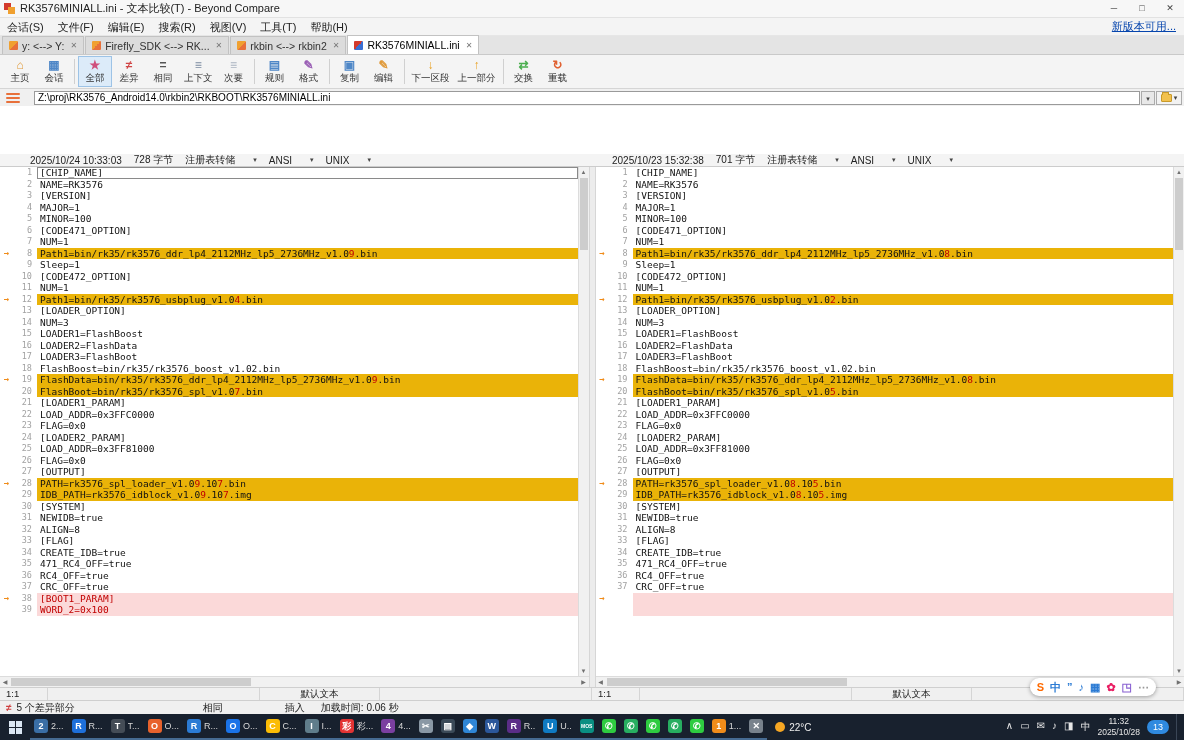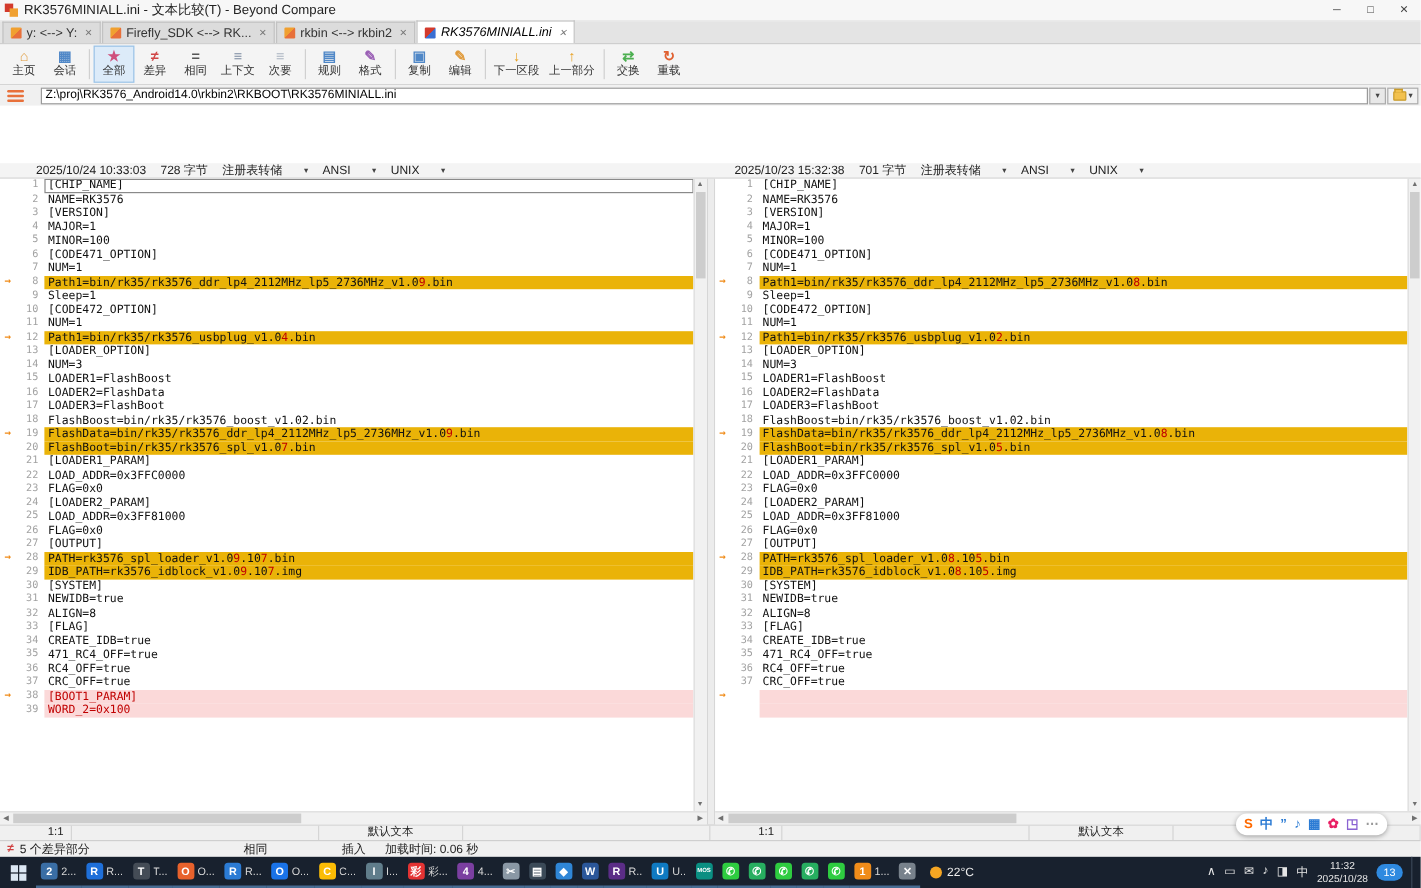--- a/index.html
+++ b/index.html
@@ -16,21 +16,21 @@
   .wbtn { width:28px; height:18px; text-align:center; line-height:17px; font-size:9px; color:#444; }
 
   
   .menubar { height:18px; background:#f4f4f4; display:flex; align-items:center; font-size:11px; color:#222; border-bottom:1px solid #e6e6e6; }
   .mitem { padding:0 7px; height:18px; line-height:18px; }
   .update-link { margin-left:auto; margin-right:8px; color:#0645ad; text-decoration:underline; font-size:11px; }
 
   
   .tabbar { height:19px; background:#e4e4e4; display:flex; align-items:flex-end; padding-left:2px; border-bottom:1px solid #c9c9c9; }
   .tab { height:18px; display:flex; align-items:center; gap:4px; padding:0 6px; font-size:10.5px; background:#dcdcdc; border:1px solid #c2c2c2; border-bottom:none; margin-right:1px; color:#333; max-width:170px; white-space:nowrap; }
-  .tab.active { background:#ffffff; height:19px; color:#000;font-style:italic; }
+  .tab.active { background:#ffffff; height:19px; color:#000; }
   .tic { width:9px; height:9px; display:inline-block; border-radius:1px; }
   .tic-folder { background:linear-gradient(135deg,#f0a030 50%,#e8703a 50%); }
   .tic-text { background:linear-gradient(135deg,#d33a2c 50%,#3a6fd3 50%); }
   .tlb { overflow:hidden; text-overflow:ellipsis; }
   .tx { font-size:8px; color:#777; padding-left:2px; }
 
   
   .toolbar { height:34px; background:#f4f4f4; border-bottom:1px solid #d5d5d5; display:flex; align-items:stretch; padding:1px 3px; }
   .tbtn { min-width:34px; padding:0 3px; display:flex; flex-direction:column; align-items:center; justify-content:center; font-size:9.5px; color:#333; border:1px solid transparent; }
   .tbtn .ticon { font-size:12px; line-height:13px; font-weight:bold; }
@@ -84,21 +84,21 @@
   .hscroll { height:11px; background:#f1f1f1; border-top:1px solid #dcdcdc; position:relative; flex:none; display:flex; }
   .harrow { width:10px; font-size:6px; color:#707070; text-align:center; line-height:10px; }
   .harrow.right { position:absolute; right:0; top:0; }
   .hthumb { position:absolute; left:11px; top:1px; bottom:1px; width:240px; background:#cdcdcd; }
   .mid { width:7px; background:#ececec; border-left:1px solid #d6d6d6; border-right:1px solid #d6d6d6; flex:none; }
 
   
   .panefooter { height:13px; background:#f0f0f0; border-top:1px solid #cfcfcf; display:flex; font-size:9.5px; color:#222; }
   .pf-half { flex:1; display:flex; }
   .pf-cell { border-right:1px solid #d5d5d5; padding:0 6px; line-height:12px; white-space:nowrap; }
-  .pf-pos { width:60px;text-align:right; }
+  .pf-pos { width:48px; }
   .pf-type { width:120px; text-align:center; }
   .pf-fill { flex:1; }
 
   
   .statusbar { height:14px; background:#f0f0f0; border-top:1px solid #cfcfcf; display:flex; align-items:center; font-size:10px; color:#222; }
   .st-ic { color:#d04040; font-weight:bold; margin:0 5px 0 6px; font-size:10px; }
   .st-diff { }
   .st-same { margin-left:128px; }
   .st-mode { margin-left:62px; }
   .st-load { margin-left:16px; }
@@ -133,20 +133,30 @@
     <span class="bc-logo">
         <i></i>
         <i></i>
       </span>
     <span class="title-text">RK3576MINIALL.ini - 文本比较(T) - Beyond Compare</span>
     <span class="wbtn">─</span>
     <span class="wbtn">□</span>
     <span class="wbtn">✕</span>
   </div>
 
+  <div class="menubar">
+    <span class="mitem">会话(S)</span>
+    <span class="mitem">文件(F)</span>
+    <span class="mitem">编辑(E)</span>
+    <span class="mitem">搜索(R)</span>
+    <span class="mitem">视图(V)</span>
+    <span class="mitem">工具(T)</span>
+    <span class="mitem">帮助(H)</span>
+    <span class="update-link">新版本可用...</span>
+  </div>
 
   <div class="tabbar">
     <div class="tab">
       <span class="tic tic-folder"></span>
       <span class="tlb">y: &lt;--&gt; Y:</span>
       <span class="tx">✕</span>
     </div>
     <div class="tab">
       <span class="tic tic-folder"></span>
       <span class="tlb">Firefly_SDK &lt;--&gt; RK...</span>

